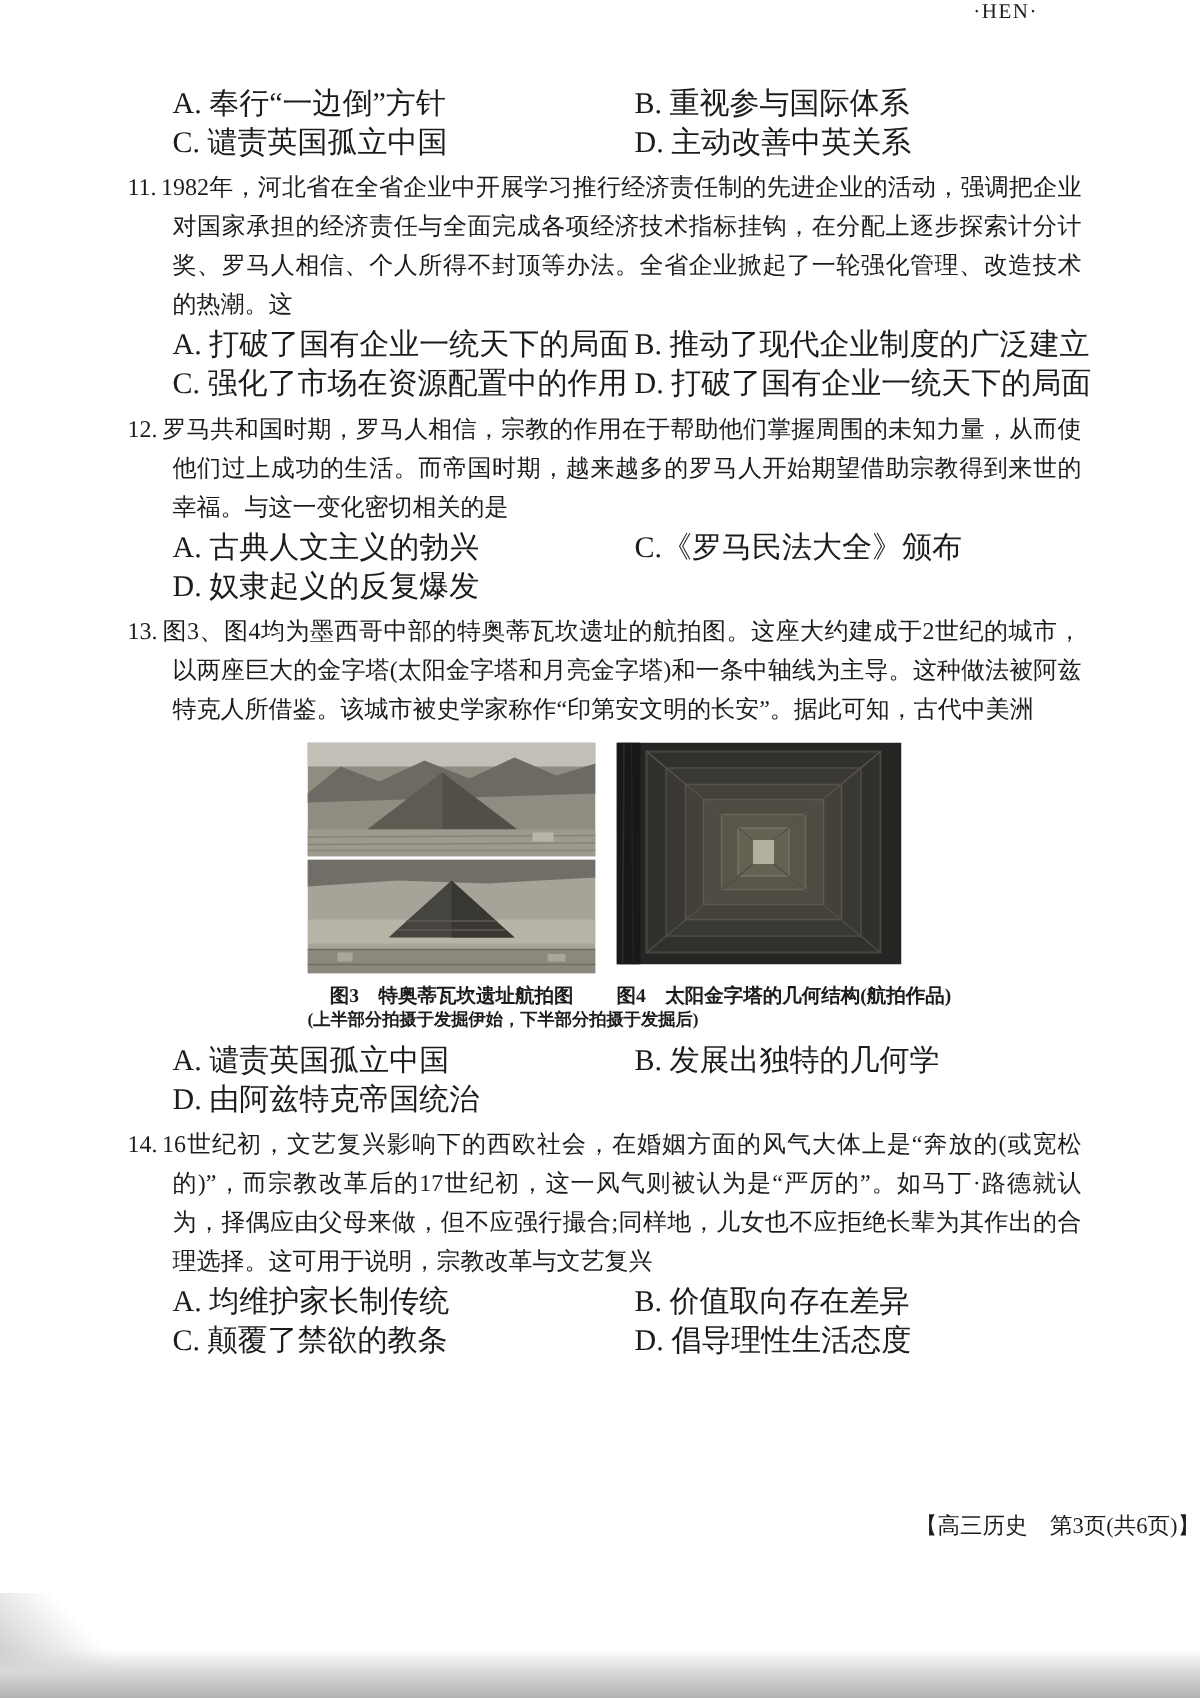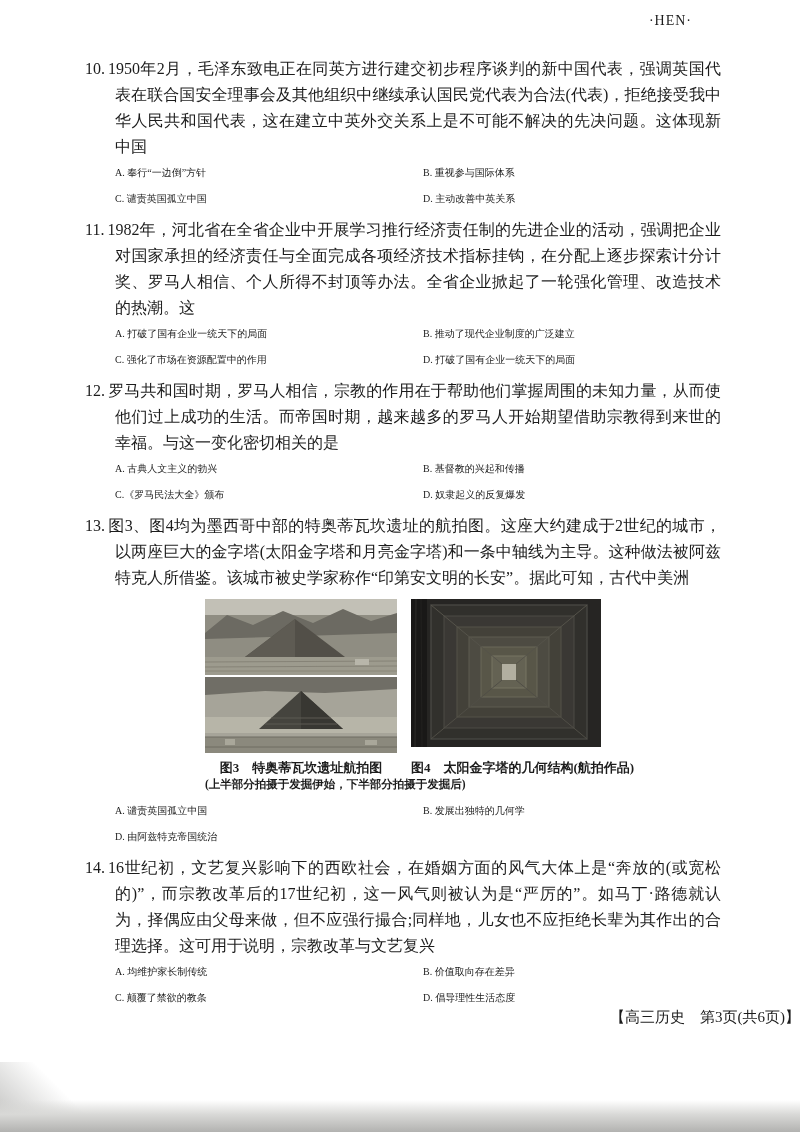--- a/index.html
+++ b/index.html
@@ -24,21 +24,21 @@
     line-height:26px;
     text-align:justify;
     padding-left:30px;
     text-indent:-30px;
   }
   .qnum { margin-right:3px; }
   .options {
     margin-left:30px;
     display:grid;
     grid-template-columns:308px 1fr;
-    font-size:10px;
+    font-size:20px;
     line-height:26px;
   }
   .option { white-space:nowrap; }
 
   
   .figures {
     display:flex;
     justify-content:center;
     gap:14px;
     margin:8px 0 4px 0;
@@ -63,21 +63,21 @@
   .q13-options { margin-top:6px; }
 
   .footer {
     position:absolute;
     left:0; right:0; top:1008px;
     text-align:right;
     font-size:15px;
   }
   .footer-right {
     position:absolute;
-    right:108px; top:13px;
+    right:108px; top:1px;
     font-size:14px;
     letter-spacing:1px;
   }
   .scan-edge {
     position:absolute;
     left:0; right:0; bottom:0;
     height:32px;
     background:linear-gradient(180deg, rgba(255,255,255,0) 0%, #d9d9d7 45%, #b2b2b0 100%);
   }
   .scan-corner {
@@ -87,21 +87,20 @@
     background:linear-gradient(45deg, #bdbdbb 0%, rgba(189,189,187,0) 65%);
   }
 </style>
 </head>
 <body>
 
 <div class="page">
   <div class="content">
 
     <section class="question">
-      <p class="stem"><span class="qnum">10.</span><span>1950年2月，毛泽东致电正在同英方进行建交初步程序谈判的新中国代表，强调英国代表在联合国安全理事会及其他组织中继续承认国民党代表为合法(代表)，拒绝接受我中华人民共和国代表，这在建立中英外交关系上是不可能不解决的先决问题。这体现新中国</span></p>
       <div class="options">
         <div class="option">A. 奉行“一边倒”方针</div>
         <div class="option">B. 重视参与国际体系</div>
         <div class="option">C. 谴责英国孤立中国</div>
         <div class="option">D. 主动改善中英关系</div>
       </div>
     </section>
 
     <section class="question">
       <p class="stem"><span class="qnum">11.</span><span>1982年，河北省在全省企业中开展学习推行经济责任制的先进企业的活动，强调把企业对国家承担的经济责任与全面完成各项经济技术指标挂钩，在分配上逐步探索计分计奖、罗马人相信、个人所得不封顶等办法。全省企业掀起了一轮强化管理、改造技术的热潮。这</span></p>
@@ -110,21 +109,20 @@
         <div class="option">B. 推动了现代企业制度的广泛建立</div>
         <div class="option">C. 强化了市场在资源配置中的作用</div>
         <div class="option">D. 打破了国有企业一统天下的局面</div>
       </div>
     </section>
 
     <section class="question">
       <p class="stem"><span class="qnum">12.</span><span>罗马共和国时期，罗马人相信，宗教的作用在于帮助他们掌握周围的未知力量，从而使他们过上成功的生活。而帝国时期，越来越多的罗马人开始期望借助宗教得到来世的幸福。与这一变化密切相关的是</span></p>
       <div class="options">
         <div class="option">A. 古典人文主义的勃兴</div>
-        <div class="option">B. 基督教的兴起和传播</div>
         <div class="option">C.《罗马民法大全》颁布</div>
         <div class="option">D. 奴隶起义的反复爆发</div>
       </div>
     </section>
 
     <section class="question">
       <p class="stem"><span class="qnum">13.</span><span>图3、图4均为墨西哥中部的特奥蒂瓦坎遗址的航拍图。这座大约建成于2世纪的城市，以两座巨大的金字塔(太阳金字塔和月亮金字塔)和一条中轴线为主导。这种做法被阿兹特克人所借鉴。该城市被史学家称作“印第安文明的长安”。据此可知，古代中美洲</span></p>
 
       <div class="figures">
         <figure class="fig">

